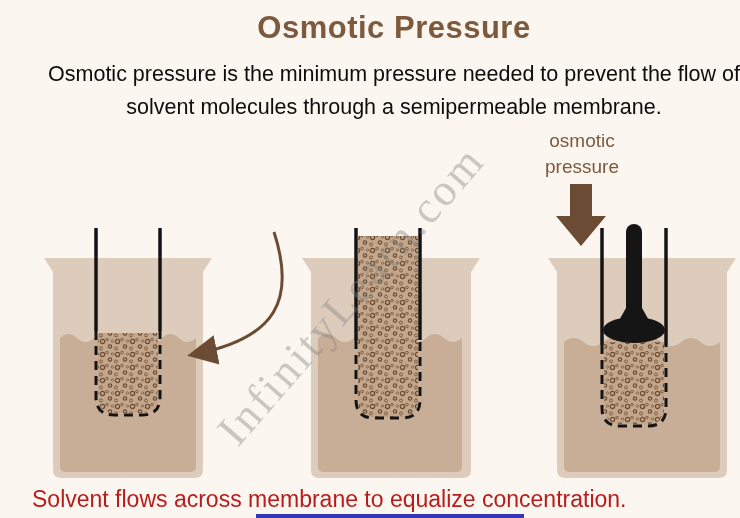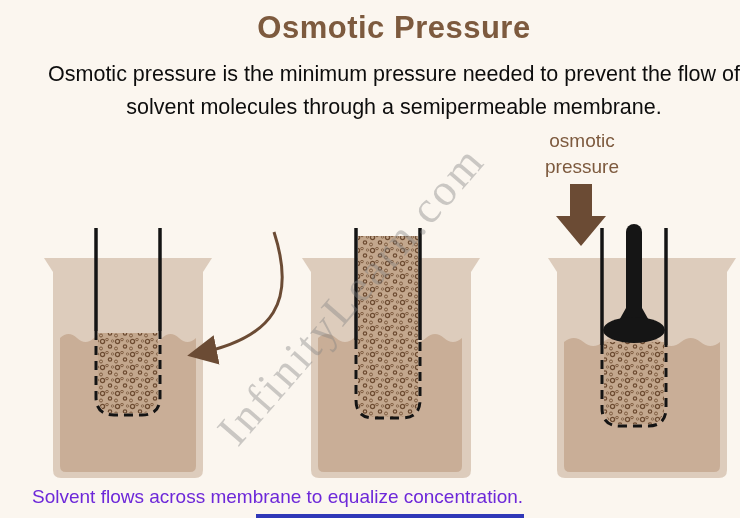--- a/index.html
+++ b/index.html
@@ -58,22 +58,22 @@
     font-size: 19px;
     font-weight: 500;
     line-height: 1.35;
     color: #7d5a3e;
   }
   .membrane-label { left: 143px; top: 178px; width: 170px; }
   .osmotic-label  { left: 498px; top: 128px; width: 120px; }
   .caption {
     position: absolute;
     left: 8px; top: 486px; width: 600px;
-    font-size: 19px;
-    color: #6d28d9;
+    font-size: 23px;
+    color: #b91c1c;
     margin: 0;
   }
   .bottom-strip {
     position: absolute;
     left: 232px; top: 514px;
     width: 268px; height: 4px;
     background: #3038b8;
   }
 </style>
 </head>

